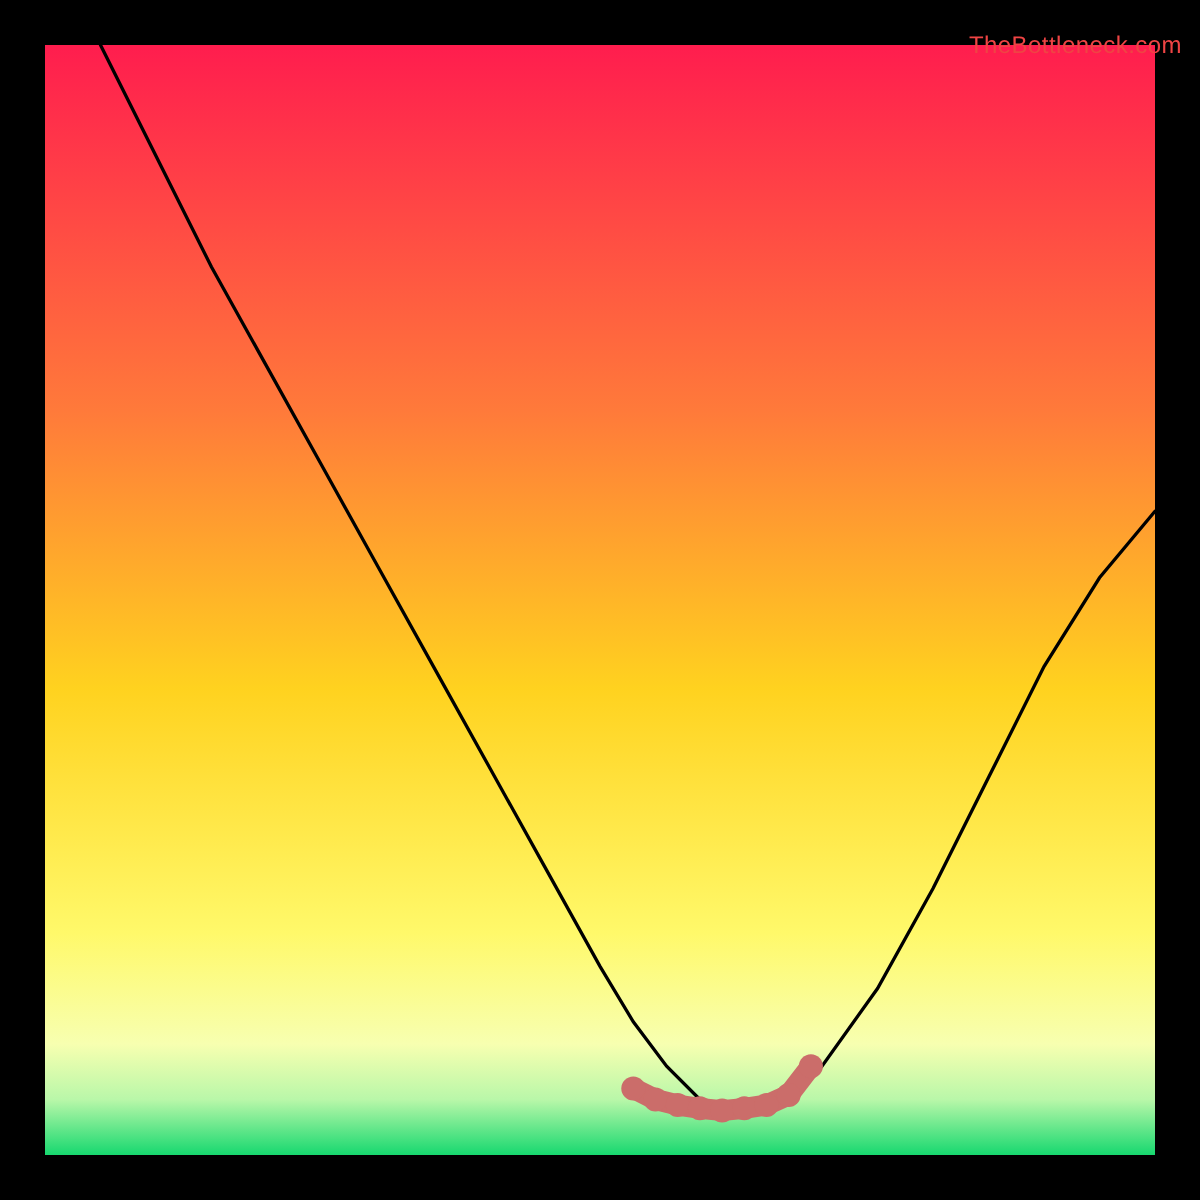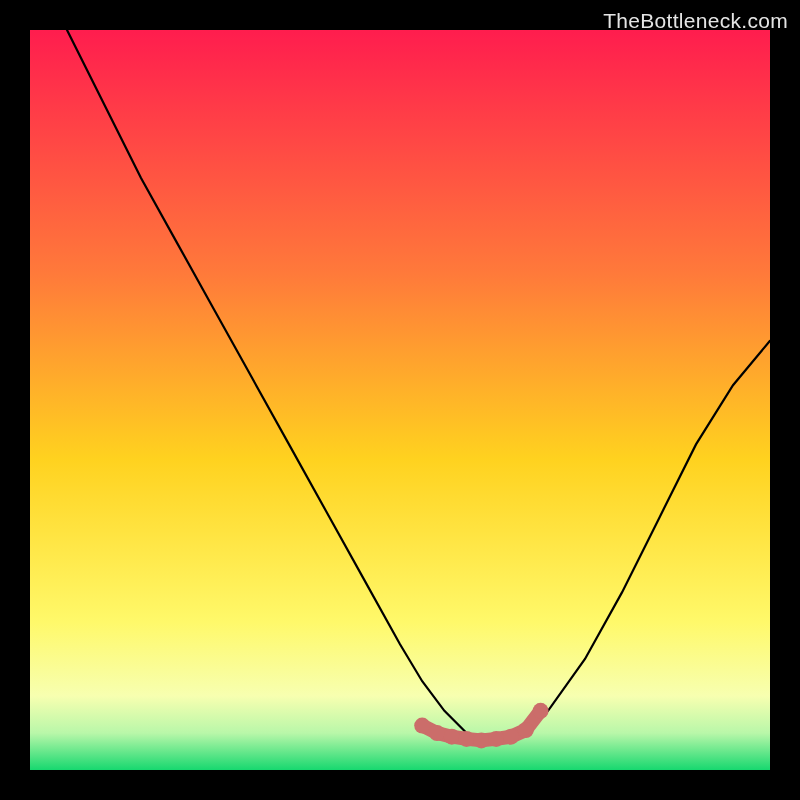--- a/index.html
+++ b/index.html
@@ -12,24 +12,24 @@
     overflow: hidden;
   }
   .frame {
     width: 800px;
     height: 800px;
     position: relative;
     background: #000;
   }
   .watermark {
     position: absolute;
-    top: 9px;
+    top: 22px;
     right: 12px;
-    color: #e5e5e5;
-    font-size: 21px;
+    color: #ef4444;
+    font-size: 16px;
     letter-spacing: 0.3px;
     z-index: 30;
     user-select: none;
   }
   svg {
     display: block;
     position: absolute;
     left: 0;
     top: 0;
   }

